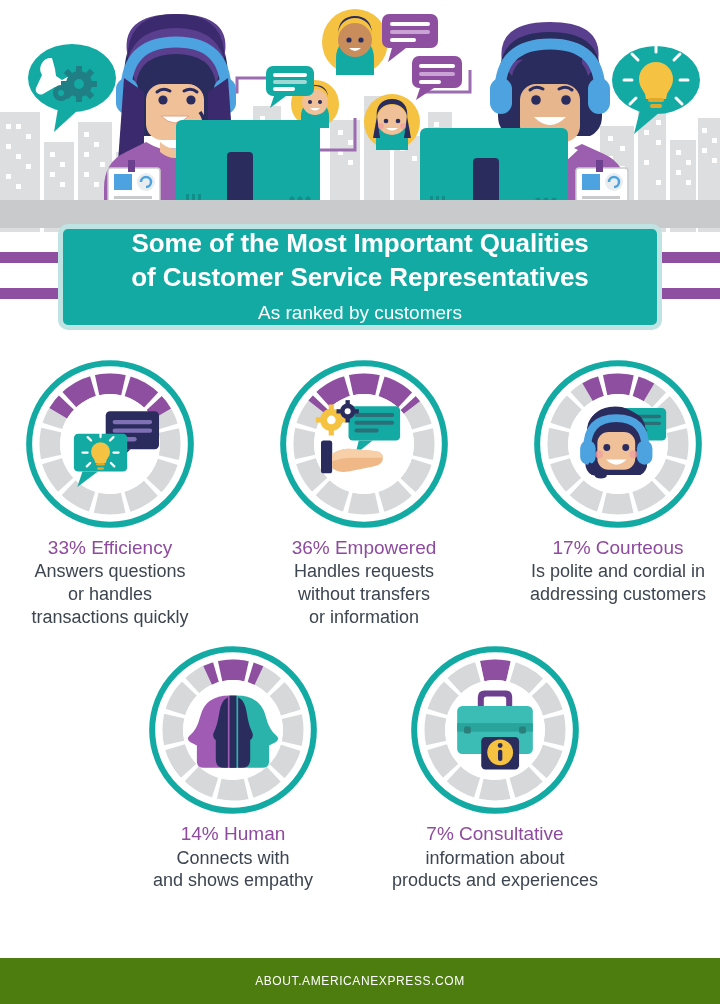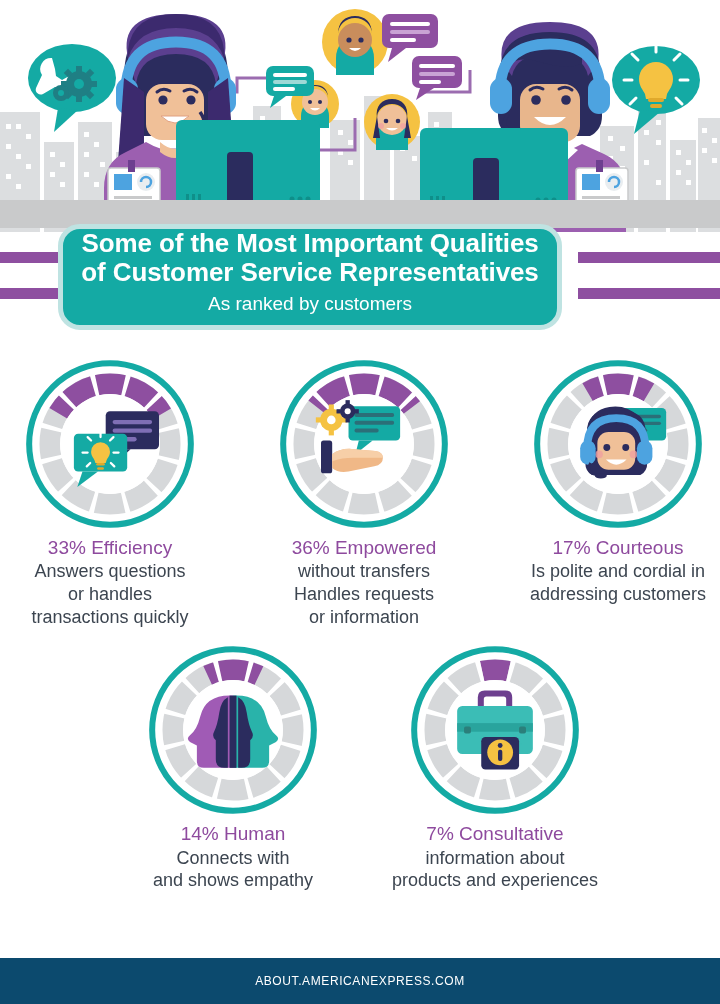--- a/index.html
+++ b/index.html
@@ -52,30 +52,30 @@
   }
   .accent-bar.left-1  { left: 0;   top: 52px; width: 142px; }
   .accent-bar.left-2  { left: 0;   top: 88px; width: 142px; }
   .accent-bar.right-1 { right: 0;  top: 52px; width: 142px; }
   .accent-bar.right-2 { right: 0;  top: 88px; width: 142px; }
 
   .title-banner {
     position: absolute;
     left: 58px;
     top: 24px;
-    width: 504px;
+    width: 604px;
     height: 106px;
     background: #14aaa4;
     border: 5px solid #bfe3e2;
-    border-radius: 22px;
+    border-radius: 10px;
     box-sizing: border-box;
     display: flex;
     flex-direction: column;
     align-items: center;
-    justify-content: flex-start;
+    justify-content: space-between;
     color: #ffffff;
     text-align: center;
   }
   .title-line {
     font-size: 26px;
     font-weight: bold;
     line-height: 1.13;
     letter-spacing: -0.1px;
   }
   .title-sub {
@@ -127,21 +127,21 @@
     line-height: 1.26;
   }
 
   
   .footer-band {
     position: absolute;
     left: 0;
     bottom: 0;
     width: 720px;
     height: 46px;
-    background: #0c4a6e;
+    background: #4d7c0f;
     display: flex;
     align-items: center;
     justify-content: center;
   }
   .footer-text {
     color: #ffffff;
     font-size: 12px;
     letter-spacing: 0.6px;
   }
 </style>
@@ -531,22 +531,22 @@
               <rect x="68" y="59.5" width="5" height="5"></rect>
                 <rect x="89" y="59.5" width="5" height="5"></rect>
             </g>
             <rect x="50" y="96" width="13" height="38" rx="3" fill="#2b2c5e"></rect>
             <path d="M63 112 q10 -8 26 -6 l24 2 q9 1 9 8 q0 8 -10 10 l-30 6 q-12 2 -19 -4 Z" fill="#f0b887"></path>
             <path d="M63 112 q10 -8 26 -6 l24 2 q9 1 9 8 l-34 0 q-14 0 -25 4 Z" fill="#f7cfa8"></path>
           </g>
         </svg>
         <div class="quality-text">
           <div class="quality-title">36% Empowered</div>
+          <div class="quality-desc">Handles requests</div>
           <div class="quality-desc">without transfers</div>
-          <div class="quality-desc">Handles requests</div>
           <div class="quality-desc">or information</div>
         </div>
       </div>
 
       <div class="quality">
         <svg class="donut" viewBox="0 0 200 200">
           <circle cx="100" cy="100" r="94" fill="none" stroke="#14aaa4" stroke-width="7"></circle>
 
           <circle cx="100" cy="100" r="70" fill="none" stroke="#d6d8da" stroke-width="24"></circle>
             <circle cx="100" cy="100" r="70" fill="none" stroke="#8e4fa0" stroke-width="24" stroke-dasharray="74.76990515543707 365.05306634713395" stroke-dashoffset="-182.52653317356697" transform="rotate(90 100 100)"></circle>

